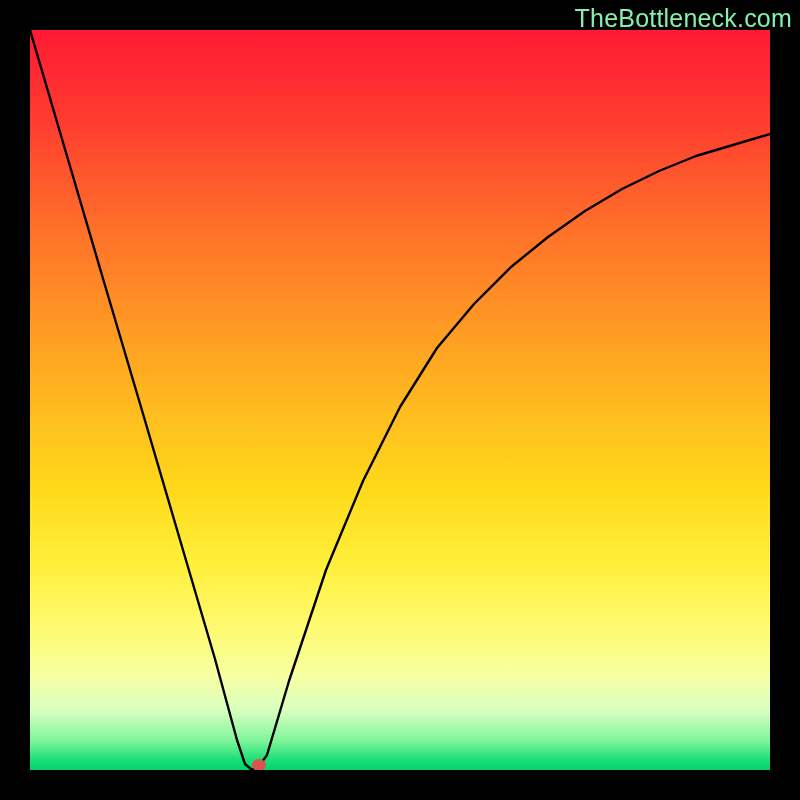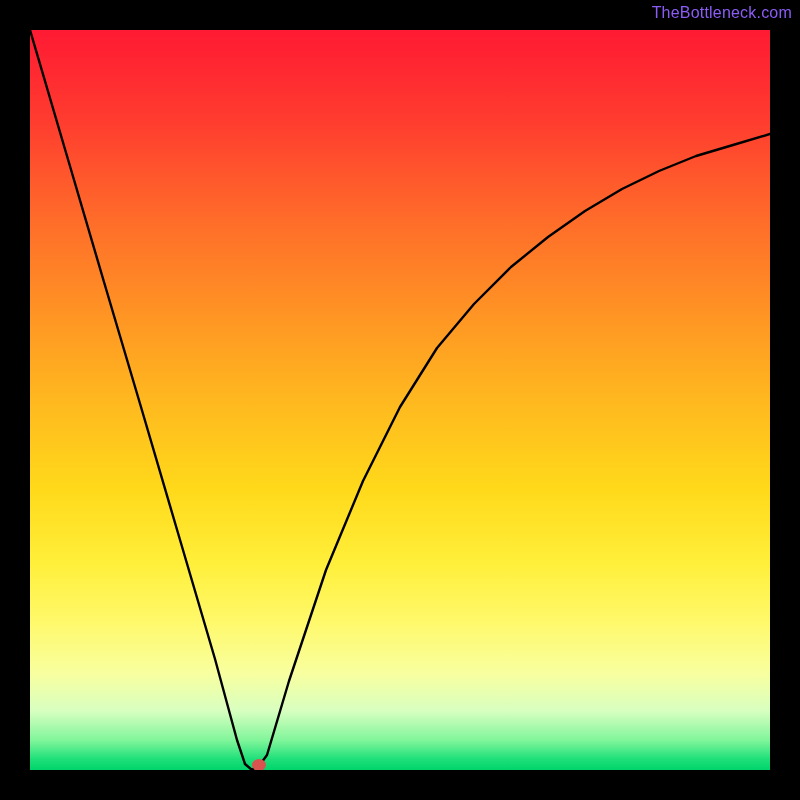--- a/index.html
+++ b/index.html
@@ -36,22 +36,22 @@
       #d8ffc0 92%,
       #80f59a 96%,
       #1fe07a 98.5%,
       #00d46a 100%
     );
   }
   .watermark {
     position: absolute;
     top: 4px;
     right: 8px;
-    color: #8b5cf6;
-    font-size: 16px;
+    color: #86efac;
+    font-size: 25px;
     font-weight: 500;
     letter-spacing: 0.2px;
     user-select: none;
   }
   svg.overlay {
     position: absolute;
     left: 0;
     top: 0;
     width: 740px;
     height: 740px;

